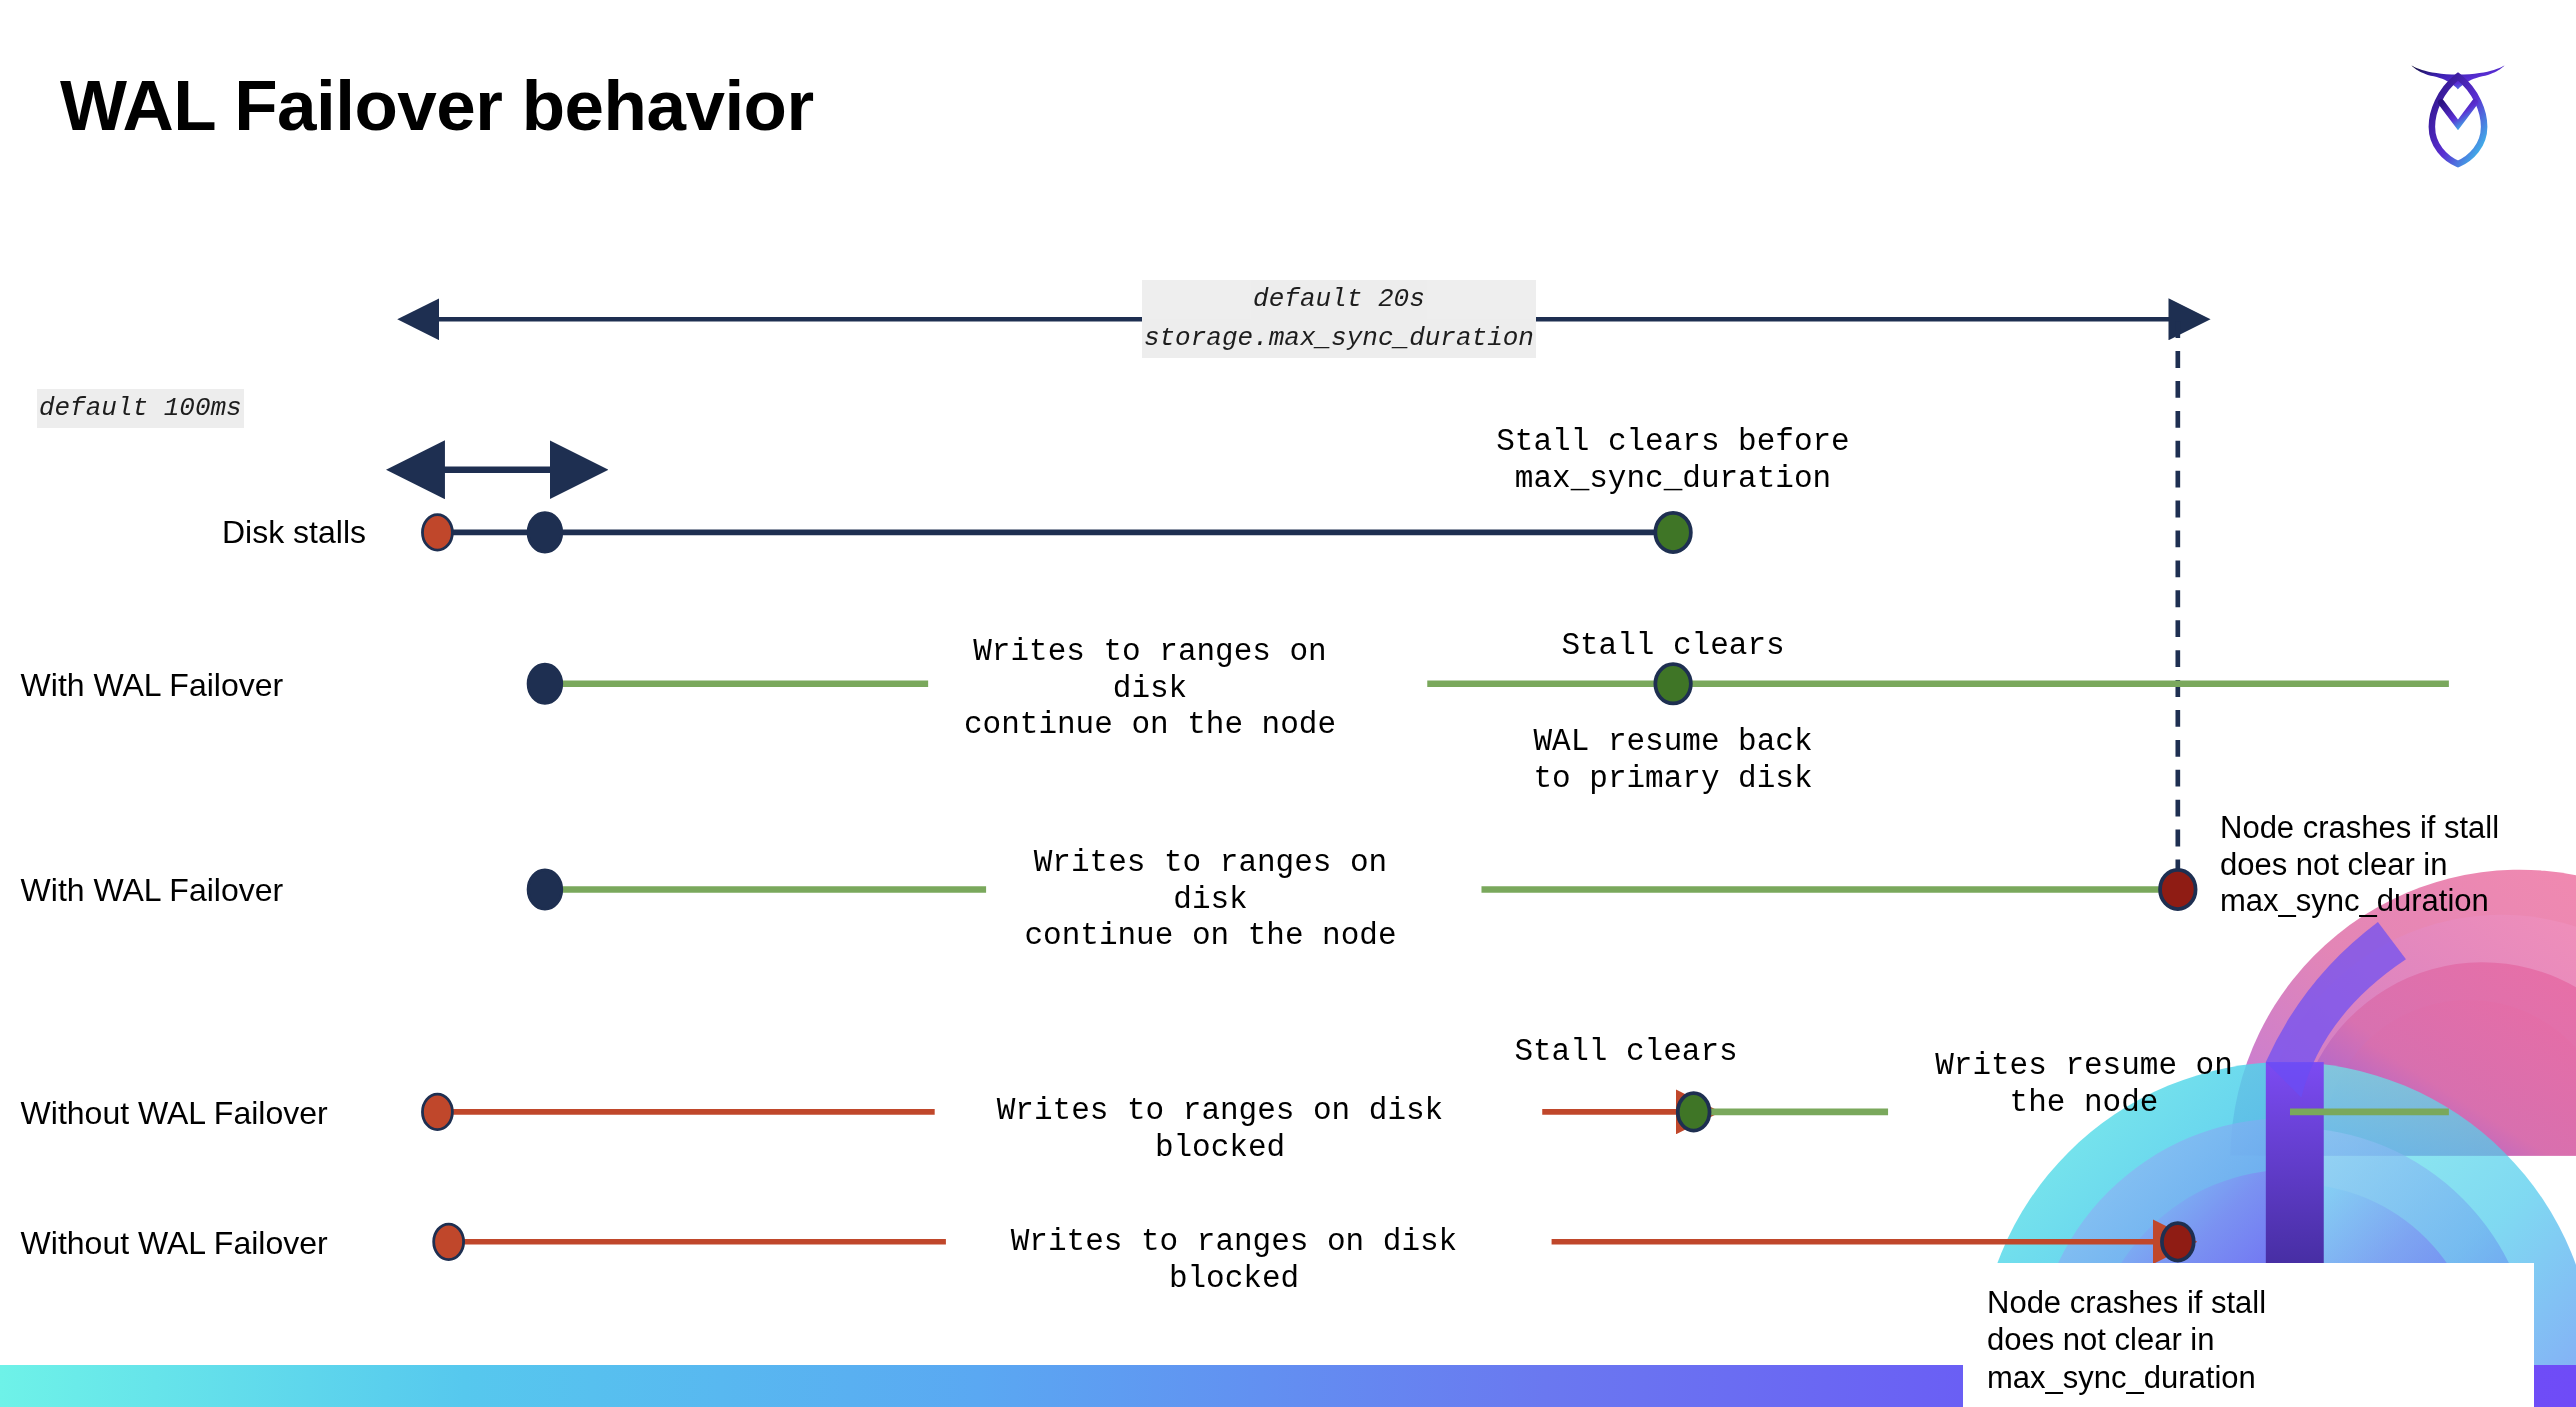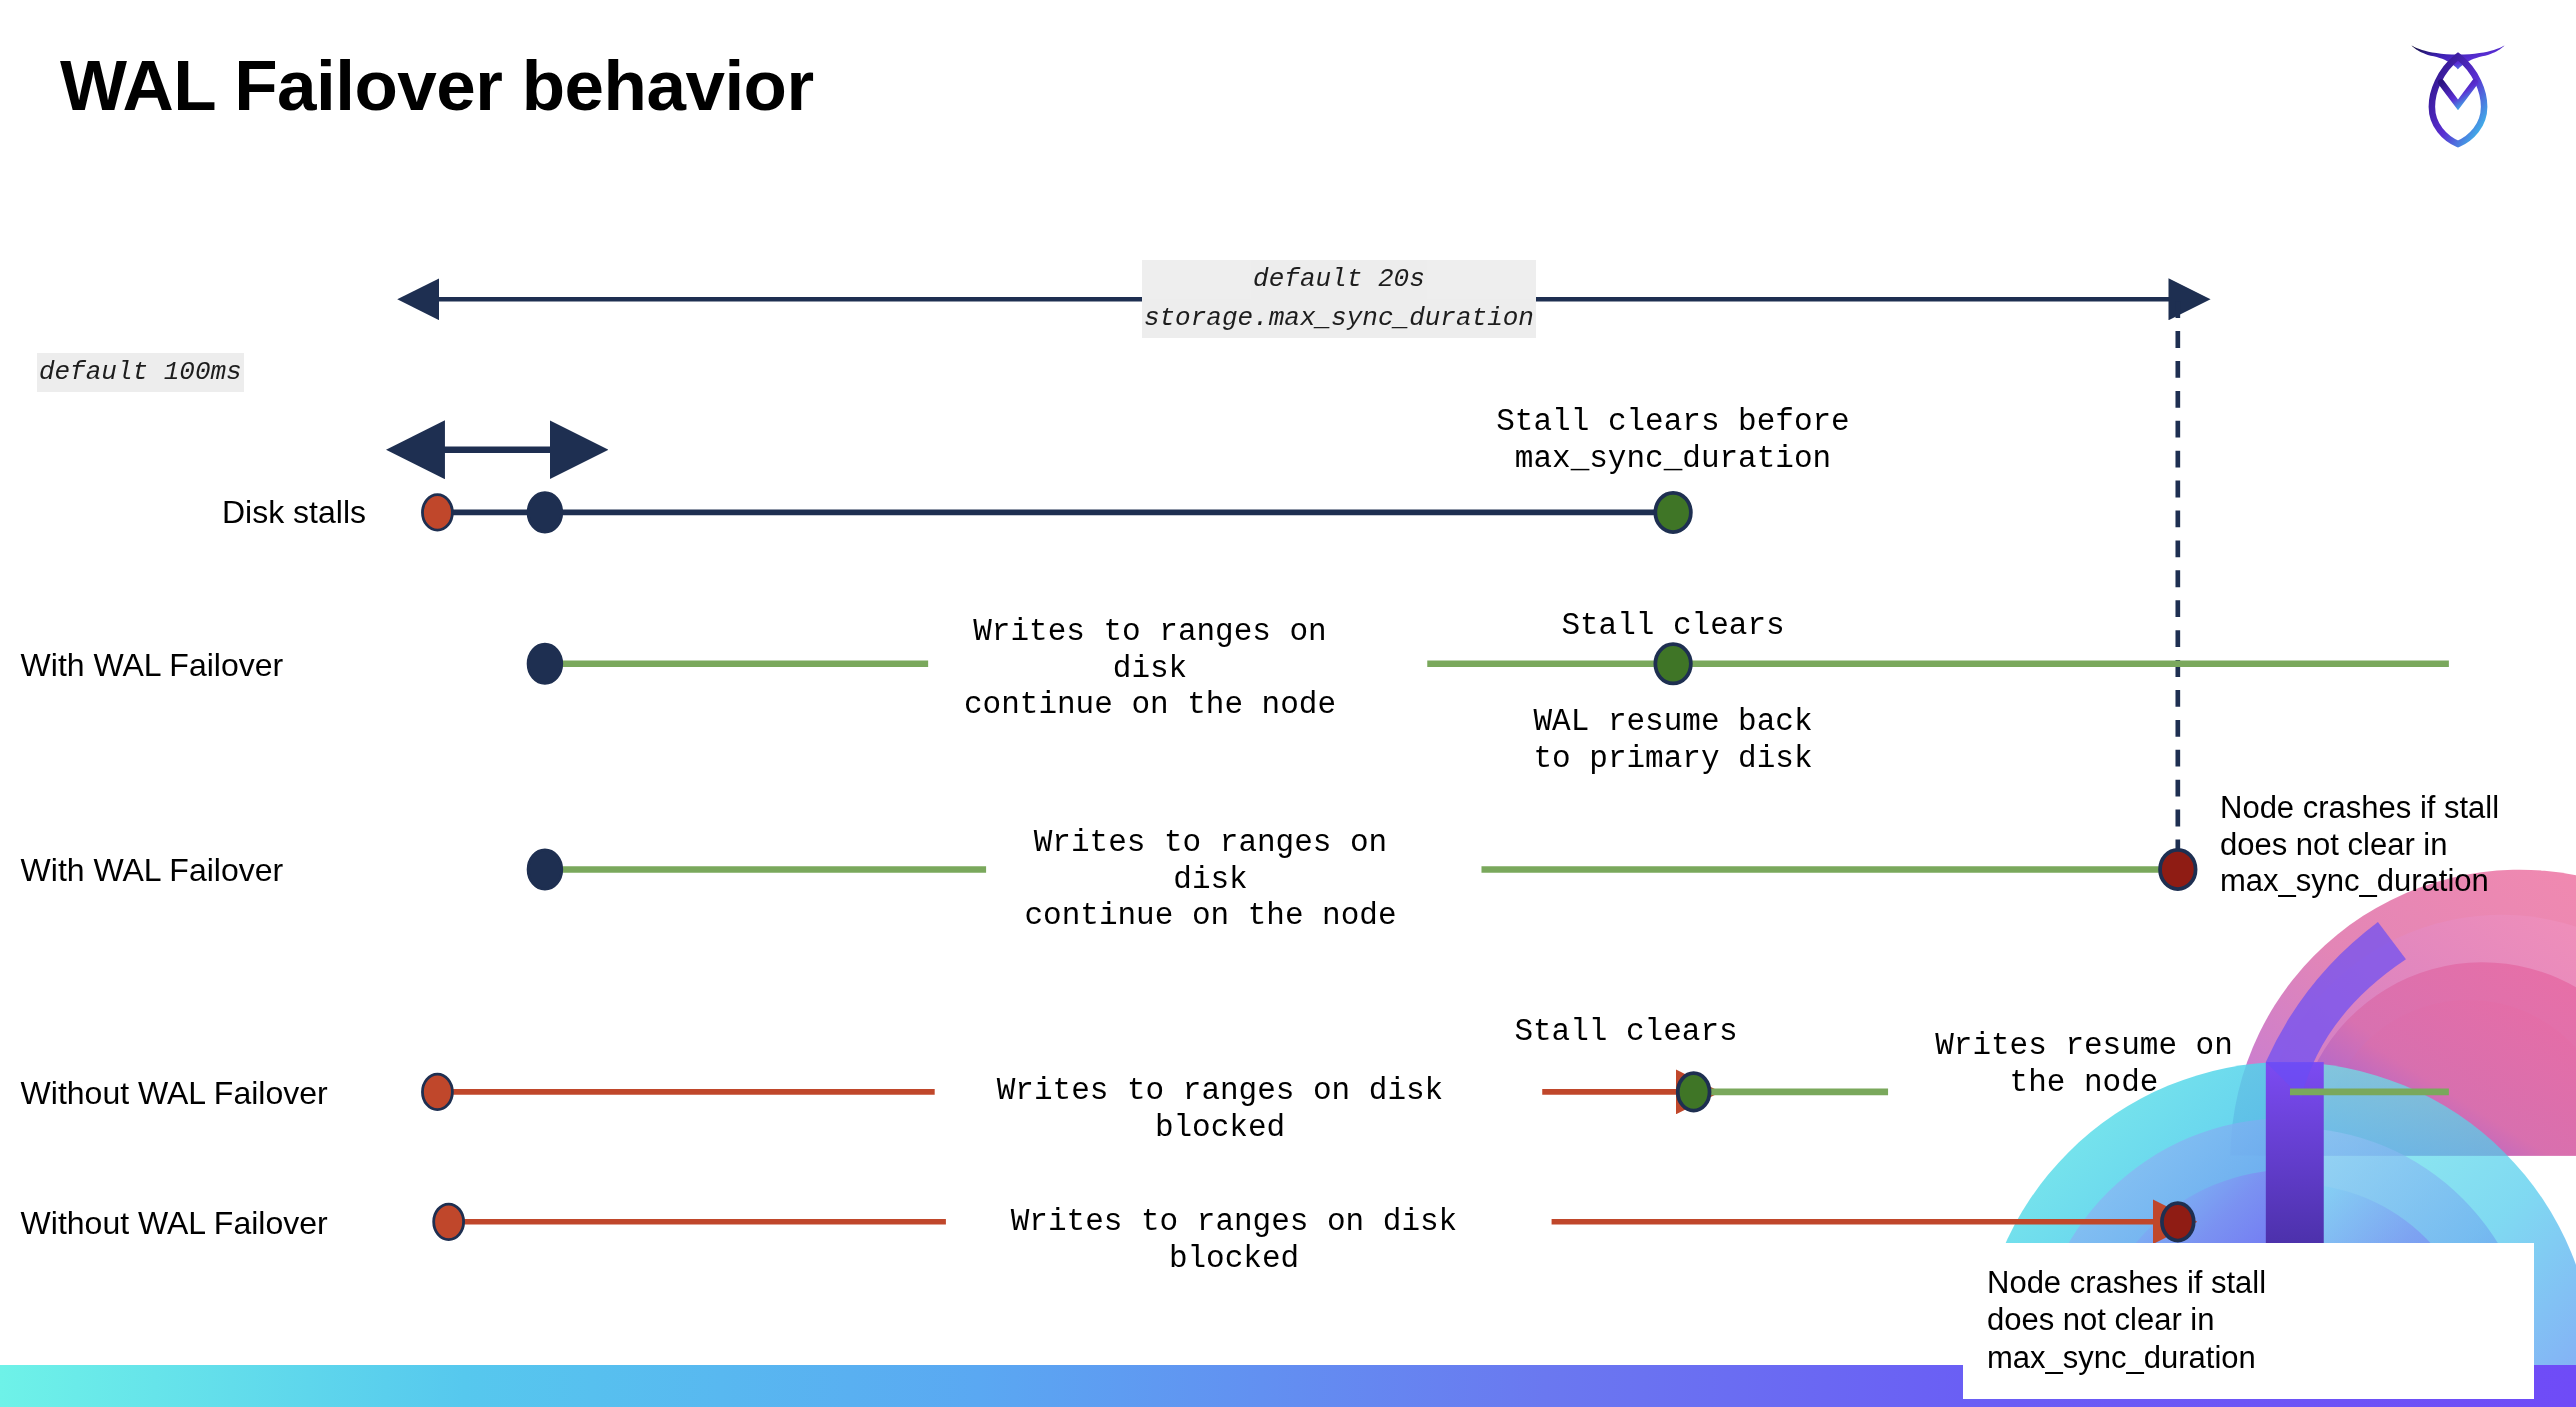--- a/index.html
+++ b/index.html
@@ -3,21 +3,21 @@
 <meta charset="utf-8">
 <style>
   html,body{margin:0;padding:0;}
   body{
     width:2576px;height:1408px;
     background:#ffffff;
     font-family:"Liberation Sans", sans-serif;
     overflow:hidden;
     position:relative;
   }
-  #slide{position:absolute;inset:0;overflow:hidden;background:#fff;}
+  #slide{position:absolute;inset:0;overflow:hidden;background:#fff;margin-top:20px;}
 
   
   .deco-wrap{position:absolute;right:0;bottom:0;width:654px;height:561px;overflow:hidden;pointer-events:none;}
   .bottom-bar{position:absolute;left:0;bottom:0;width:2576px;height:43px;
     background:linear-gradient(90deg,#6ef2e8 0%,#56c8ee 18%,#5aa8f2 38%,#6a78f0 60%,#6a5cf5 78%,#6f4bf7 100%);}
 
   
   #title{
     position:absolute;left:60px;top:45px;
     font-size:71px;font-weight:bold;color:#000;letter-spacing:-0.5px;
@@ -183,21 +183,21 @@
     <line x1="1660" y1="1307" x2="2315" y2="1307" stroke="#c0472b" stroke-width="6" marker-end="url(#arrRo)"></line>
     <ellipse cx="480" cy="1307" rx="16" ry="19" fill="#c0472b" stroke="#1e2f51" stroke-width="3"></ellipse>
     <ellipse cx="2330" cy="1307" rx="17" ry="20" fill="#8f1c14" stroke="#1e2f51" stroke-width="4"></ellipse>
   </svg>
 
   <div class="mono-block" style="left:1142px;top:260px;text-align:center;">
     <div class="mono"><span>default 20s</span></div>
     <div class="mono"><span>storage.max_sync_duration</span></div>
   </div>
 
-  <div class="mono-block" style="left:37px;top:353px;text-align:right;">
+  <div class="mono-block" style="left:37px;top:369px;text-align:right;">
     <div class="mono"><span>default 100ms</span></div>
   </div>
 
   <div class="lbl row-label" style="left:222px;top:494px;">Disk stalls</div>
 
   <div class="lbl row-label" style="left:20.6px;top:647px;">With WAL Failover</div>
 
   <div class="lbl row-label" style="left:20.6px;top:852px;">With WAL Failover</div>
 
   <div class="lbl row-label" style="left:20.6px;top:1075px;">Without WAL Failover</div>

